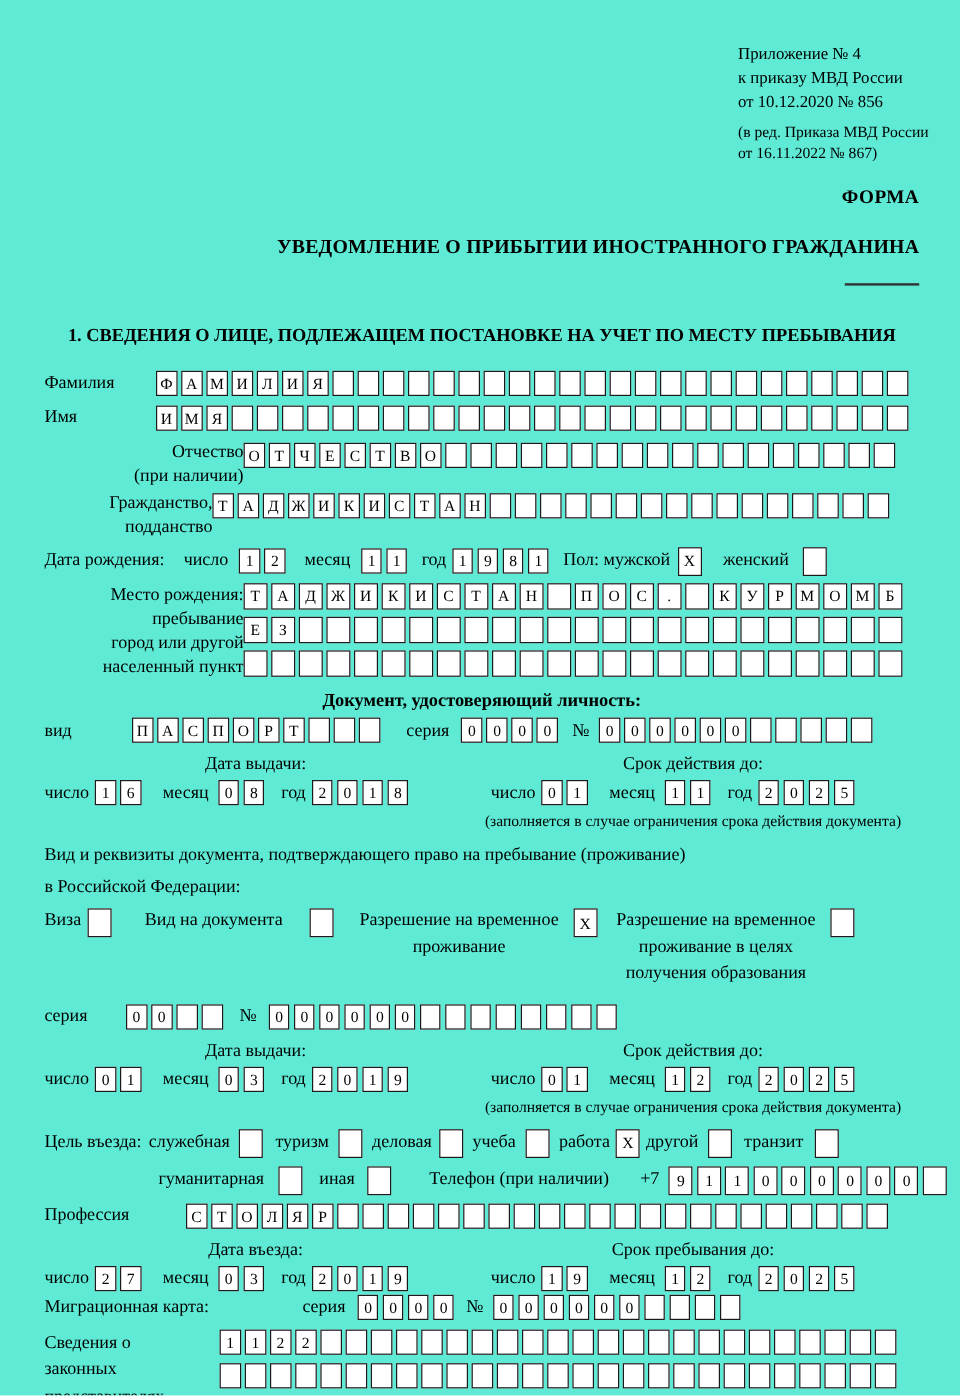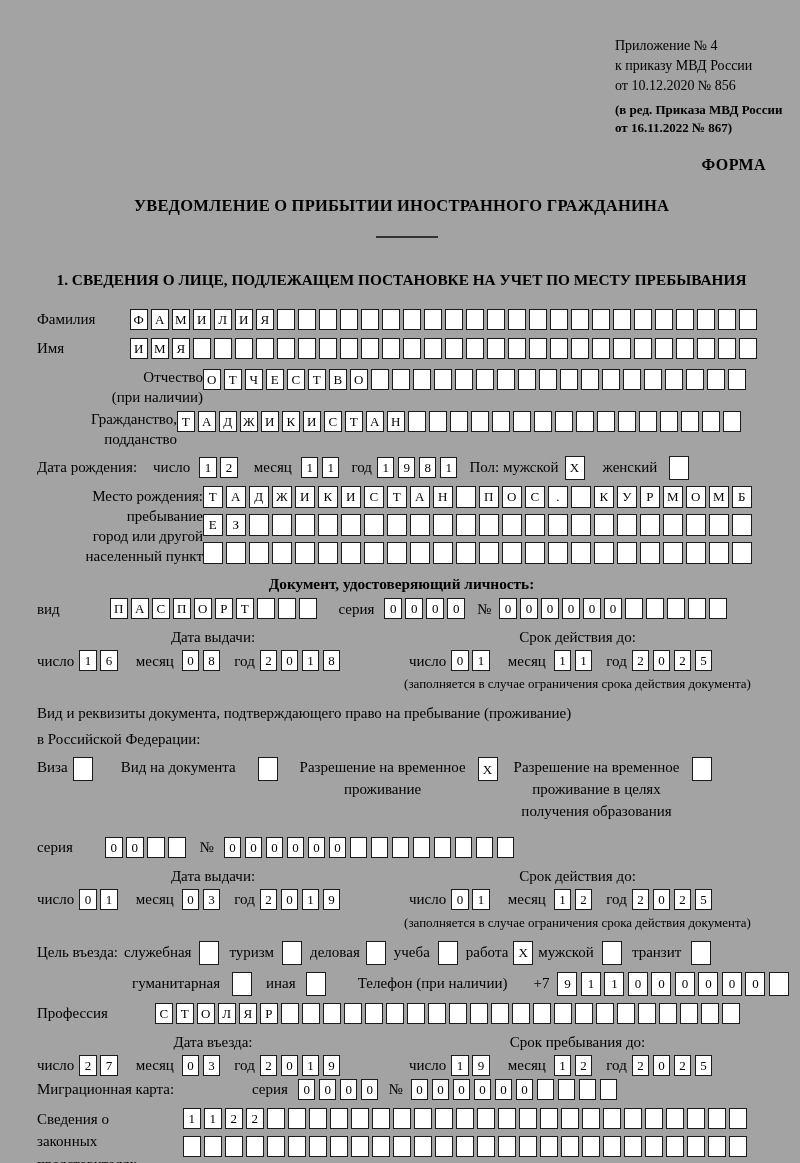--- a/index.html
+++ b/index.html
@@ -1,26 +1,26 @@
 <!DOCTYPE html>
 <html><head>
 <meta charset="utf-8">
 <style>
   html,body{margin:0;padding:0;background:#fff;}
   .page{
     width:800px;height:1163px;box-sizing:border-box;
     padding:36px 34px 0 37px;
     font-family:"Liberation Serif","DejaVu Serif",serif;
-    color:#000;background:#a3a3a3;overflow:hidden;position:relative;
+    color:#000;background:#5eead4;overflow:hidden;position:relative;
     font-size:15px;line-height:1.35;
   }
   .appendix{margin-left:578px;font-size:14px;line-height:1.42;white-space:nowrap;}
-  .appendix .rev{font-size:13px;margin-top:5px;line-height:1.42;font-weight:bold;}
+  .appendix .rev{font-size:13px;margin-top:5px;line-height:1.42;}
   .forma{text-align:right;font-weight:bold;font-size:16px;margin-top:16px;letter-spacing:.4px;}
-  .title{text-align:center;font-weight:bold;font-size:16.5px;margin-top:18px;line-height:1.6;letter-spacing:.2px;}
+  .title{text-align:right;font-weight:bold;font-size:16.5px;margin-top:18px;line-height:1.6;letter-spacing:.2px;}
   .tuline{display:inline-block;width:62px;border-bottom:2.4px solid #333;margin-left:10px;}
   .sec-h{text-align:center;font-weight:bold;font-size:15.3px;margin-top:24px;}
   .frow{display:flex;align-items:center;margin-top:8px;}
   .frow.top{align-items:flex-start;text-align:right;}
   .lbl{flex:none;}
   .cells{display:flex;gap:3.5px;flex:none;}
   .cell{
     flex:none;width:15.5px;height:19px;border:1.5px solid #1b1b1b;
     display:flex;align-items:center;justify-content:center;
     font-size:13px;line-height:1;background:#fff;
@@ -541,21 +541,21 @@
         <span class="cell"></span>
       </span>
     <span class="lbl" style="margin-left:8px">учеба</span>
     <span class="cells cb" style="margin-left:8px">
         <span class="cell"></span>
       </span>
     <span class="lbl" style="margin-left:8px">работа</span>
     <span class="cells cb" style="margin-left:5px">
         <span class="cell">X</span>
       </span>
-    <span class="lbl" style="margin-left:5px">мужской</span>
+    <span class="lbl" style="margin-left:5px">другой</span>
     <span class="cells cb" style="margin-left:8px">
         <span class="cell"></span>
       </span>
     <span class="lbl" style="margin-left:10px">транзит</span>
     <span class="cells cb" style="margin-left:10px">
         <span class="cell"></span>
       </span>
   </div>
 
   <div class="frow" style="margin-top:7px">

